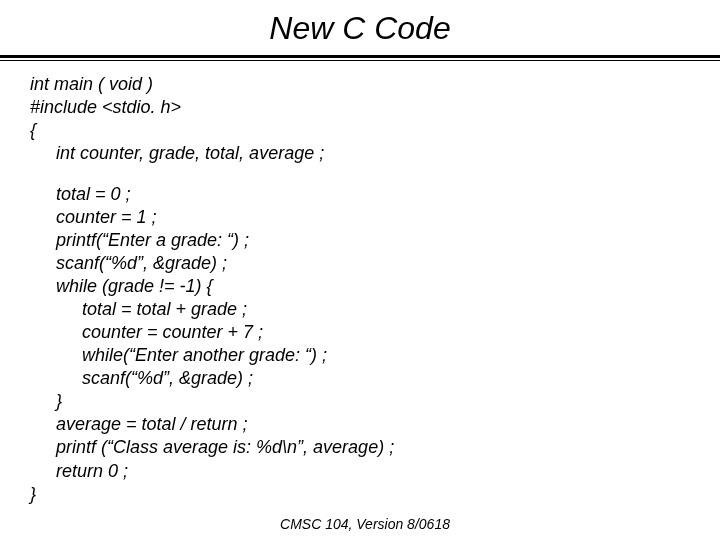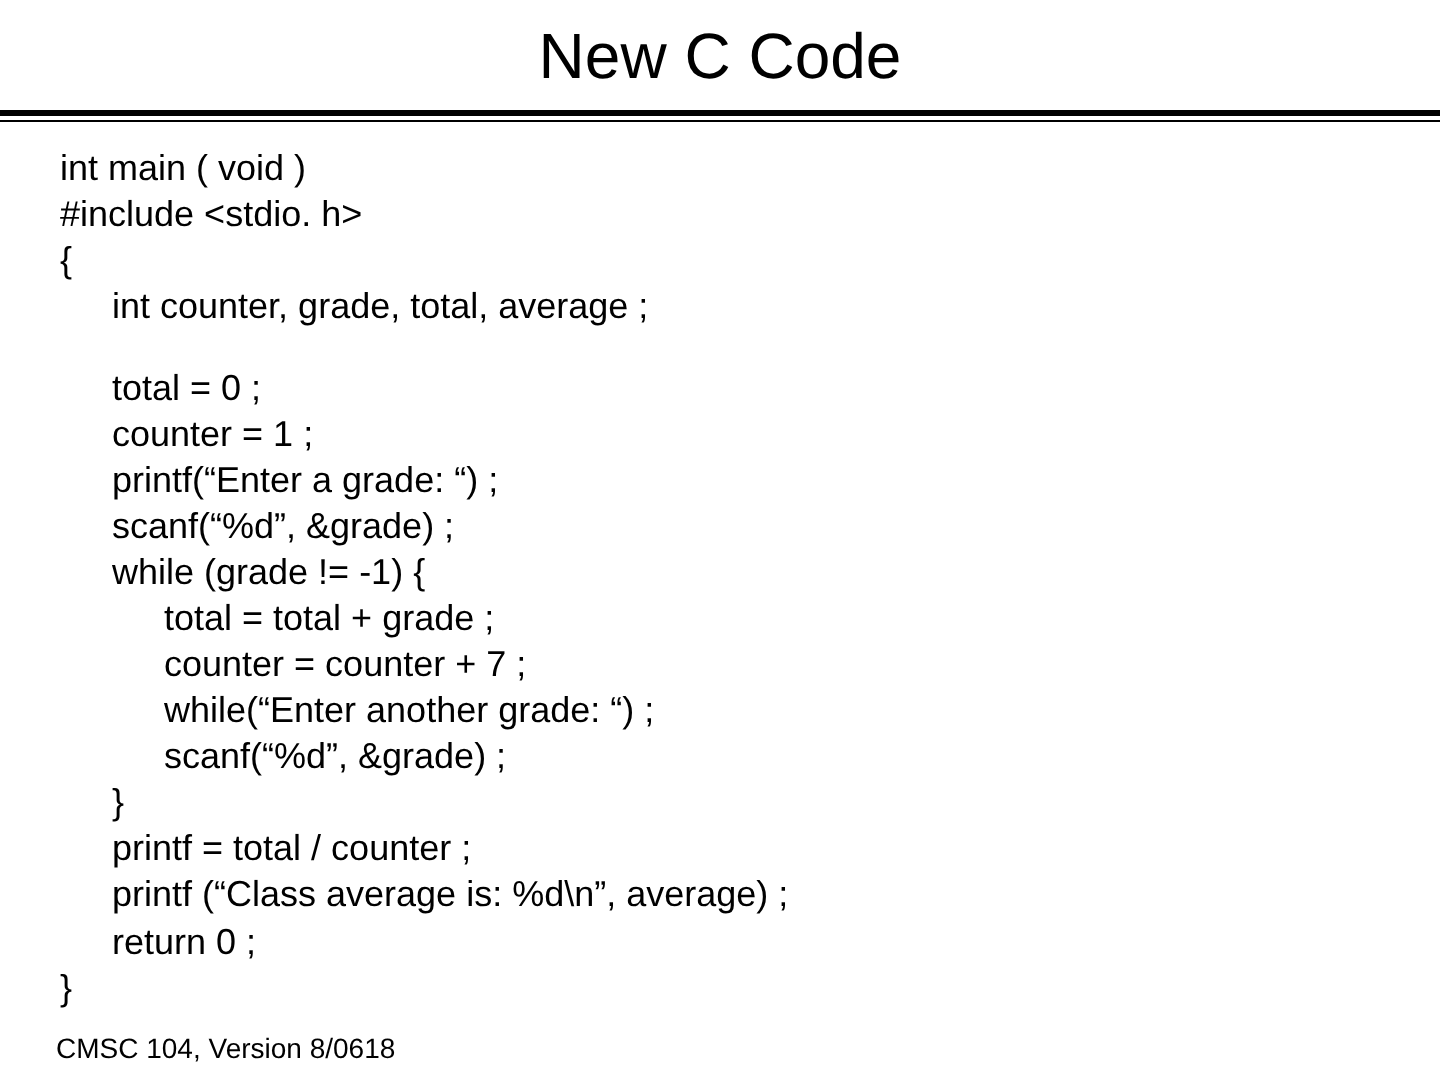--- a/index.html
+++ b/index.html
@@ -1,15 +1,15 @@
 <!DOCTYPE html>
 <html><head>
 <meta charset="utf-8">
 <style>
-  * { margin: 0; padding: 0; box-sizing: border-box; }
+  * { margin: 0; padding: 0; box-sizing: border-box; font-style: italic; }
   body {
     width: 720px;
     height: 540px;
     background: #fff;
     font-family: Arial, Helvetica, sans-serif;
     position: relative;
     overflow: hidden;
   }
   .title {
     text-align: center;
@@ -45,21 +45,21 @@
   }
   .ind1 { padding-left: 26px; }
   .ind2 { padding-left: 52px; }
   .spacer { height: 18px; }
   .footer {
     position: absolute;
     bottom: 8px;
     left: 0;
     right: 0;
     display: flex;
-    justify-content: flex-start;
+    justify-content: center;
     font-size: 14px;
     color: #000;
     padding: 0 18px 0 28px;
   }
   .footer .center {
     position: absolute;
     left: 50%;
     transform: translateX(-50%);
   }
 </style>
@@ -82,21 +82,21 @@
   <div class="ind1">total = 0 ;</div>
   <div class="ind1">counter = 1 ;</div>
   <div class="ind1">printf(“Enter a grade: “) ;</div>
   <div class="ind1">scanf(“%d”, &amp;grade) ;</div>
   <div class="ind1">while (grade != -1) {</div>
   <div class="ind2">total = total + grade ;</div>
   <div class="ind2">counter = counter + 7 ;</div>
   <div class="ind2">while(“Enter another grade: “) ;</div>
   <div class="ind2">scanf(“%d”, &amp;grade) ;</div>
   <div class="ind1">}</div>
-  <div class="ind1">printf = total / counter ;</div>
+  <div class="ind1">average = total / return ;</div>
   <div class="ind1">printf (“Class average is: %d\n”, average) ;</div>
   <div class="ind1">return 0 ;</div>
   <div>}</div>
 </div>
 
 <div class="footer">
   <span>CMSC 104, Version 8/06</span>
   <span>18</span>
 </div>
 

